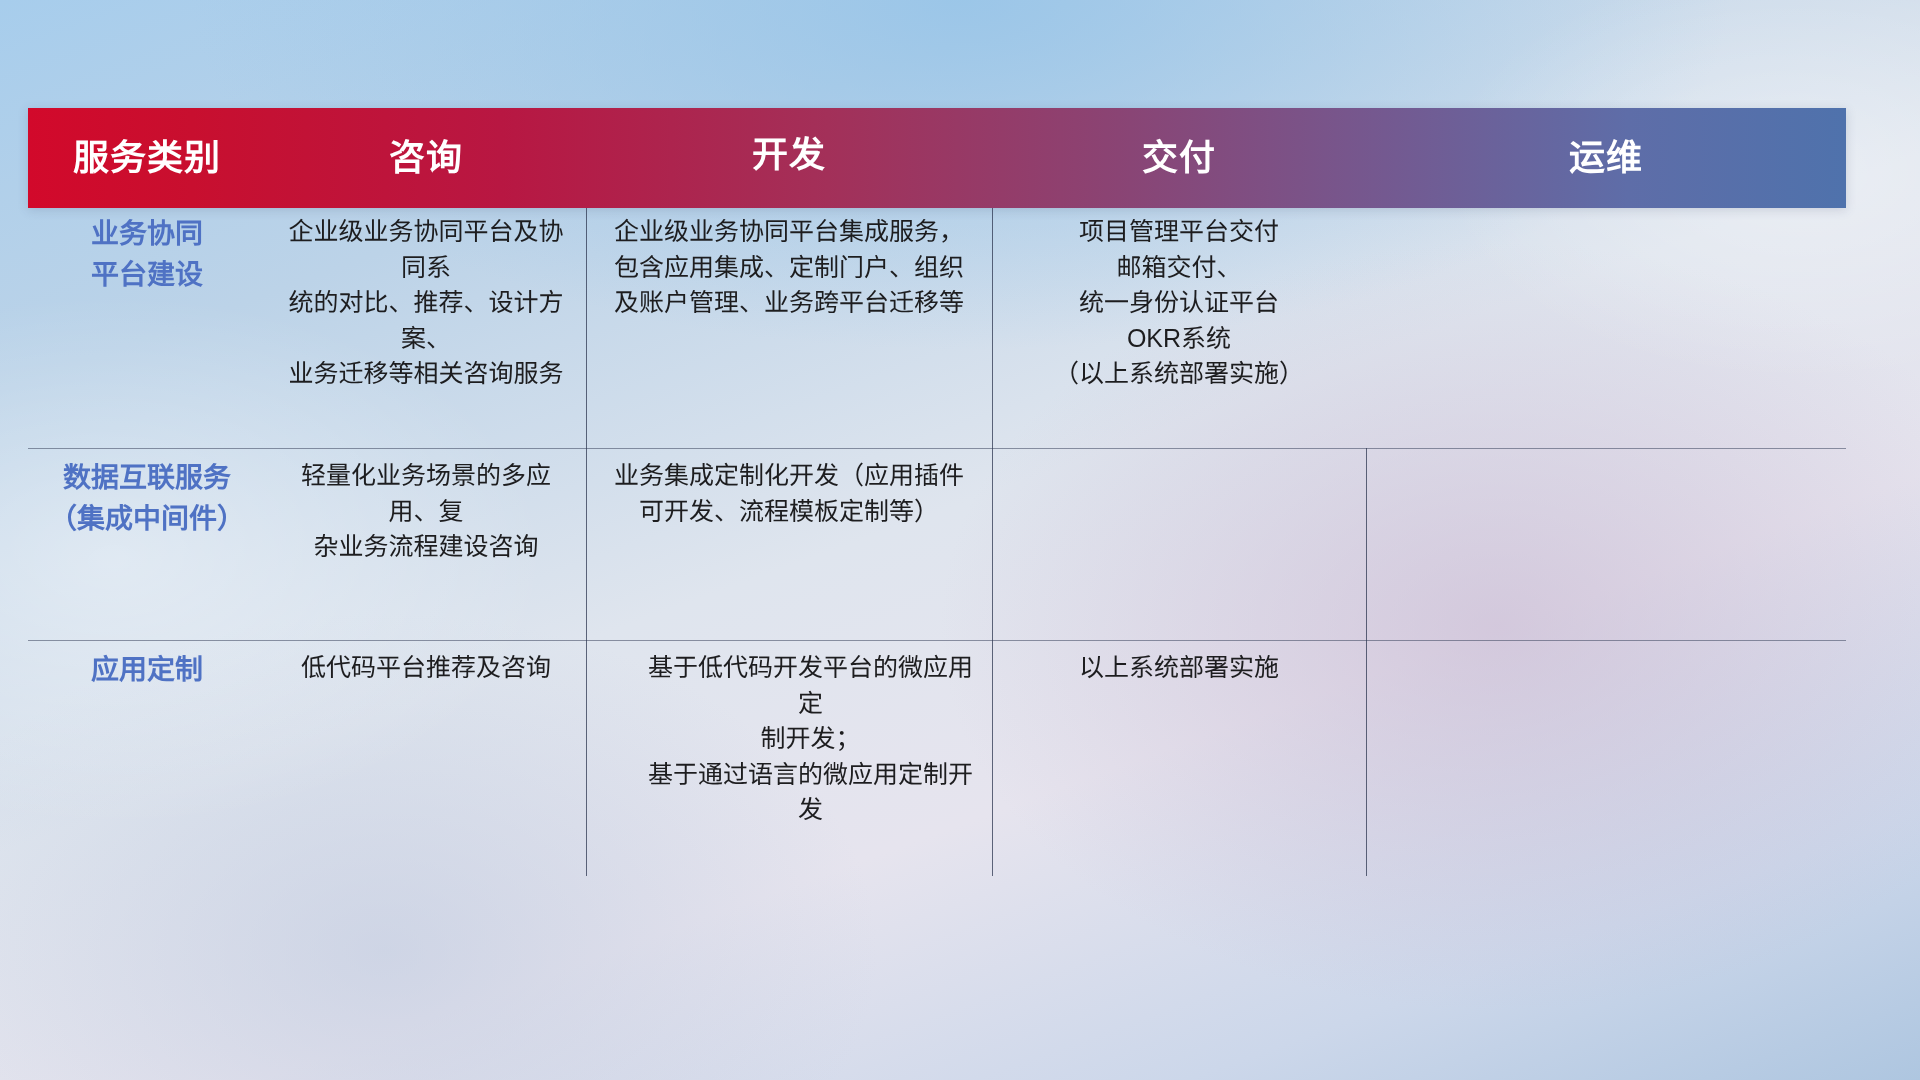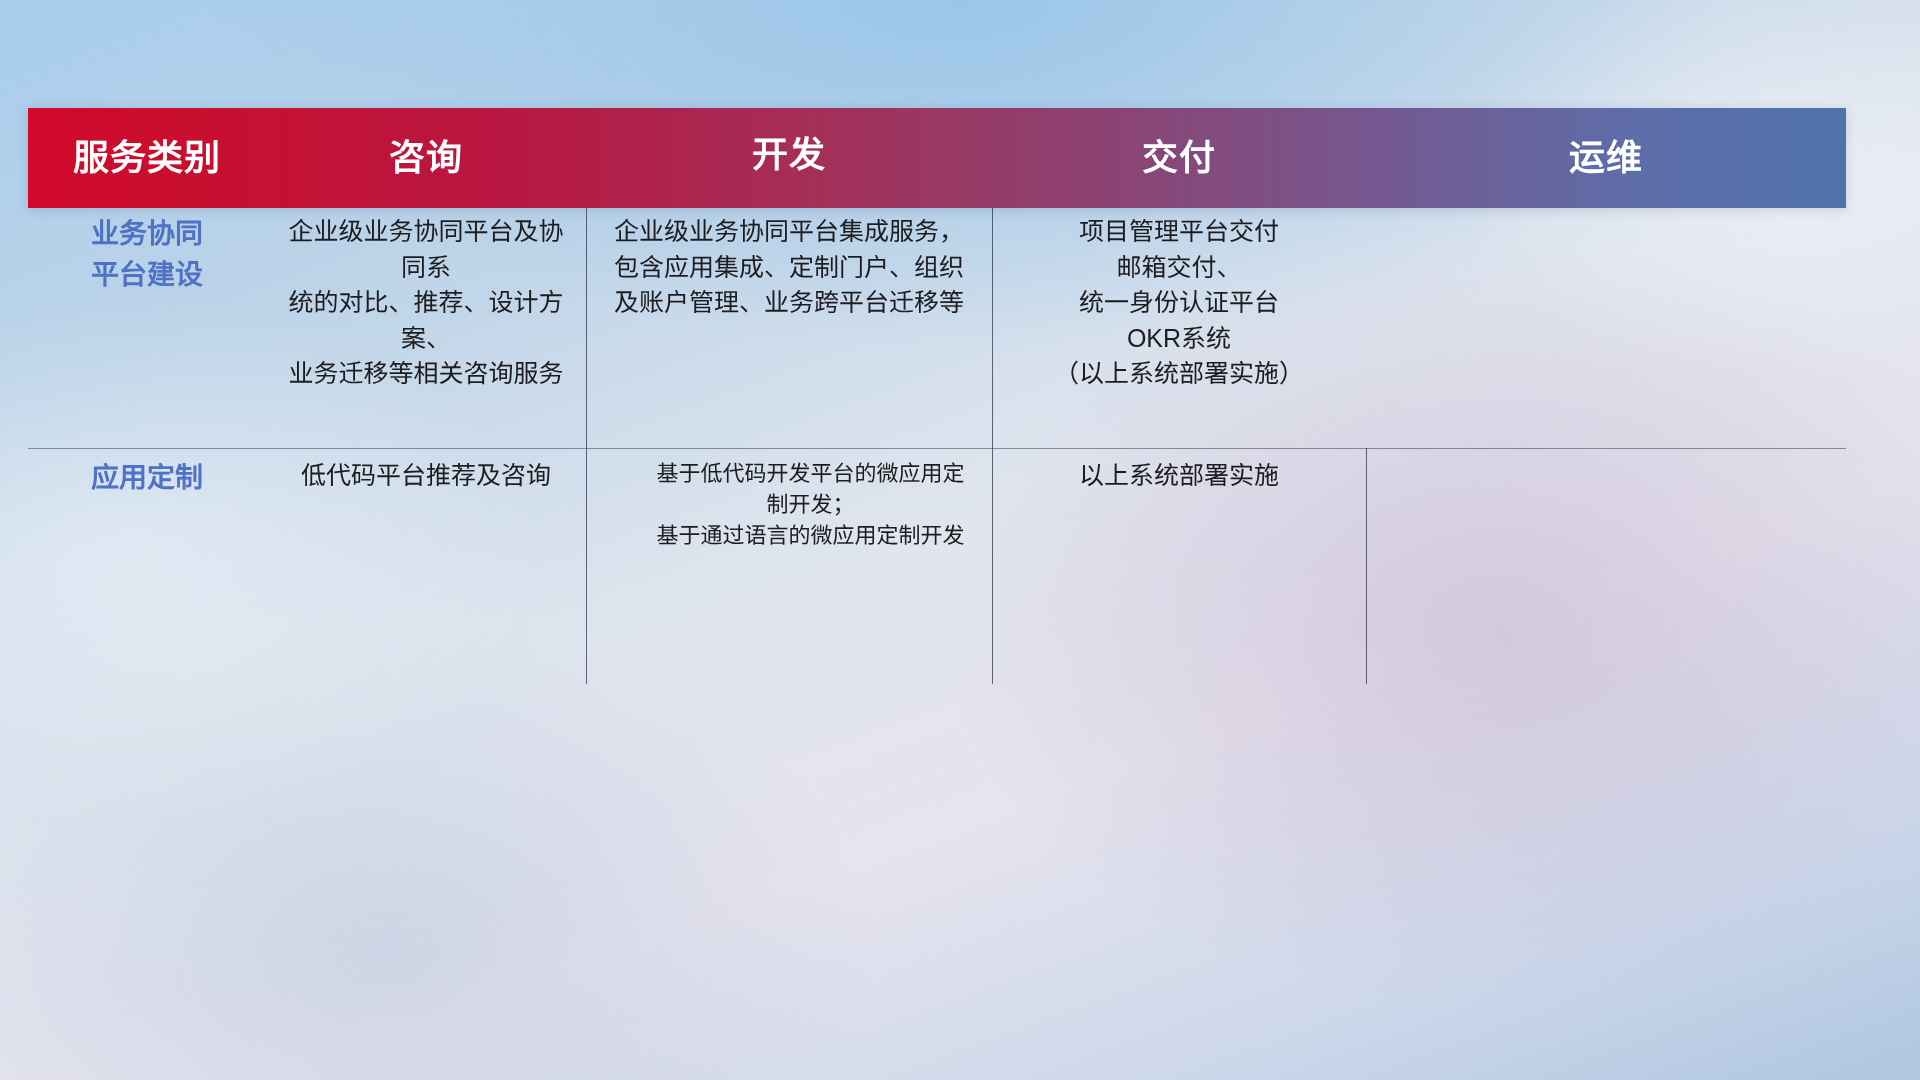--- a/index.html
+++ b/index.html
@@ -128,21 +128,21 @@
 
   .body-text {
     color: #1d1d1f;
     font-size: 25px;
     line-height: 1.42;
     white-space: pre-line;
     font-weight: 400;
   }
 
   .body-text.small {
-    font-size: 22px;
+    font-size: 25px;
     margin-left: 43px;
   }
 
   
   .c1 { width: 238px; }
   .c2 { width: 320px; }
   .c3 { width: 406px; }
   .c4 { width: 374px; }
   .c5 { width: 480px; }
 
@@ -191,20 +191,40 @@
       </div>
       <div class="tcell c4 rule">
         <span class="body-text">项目管理平台交付
 邮箱交付、
 统一身份认证平台
 OKR系统
 （以上系统部署实施）</span>
       </div>
     </div>
 
+    <div class="trow r2">
+      <div class="tcell c1">
+        <span class="cat">数据互联服务
+（集成中间件）</span>
+      </div>
+      <div class="tcell c2">
+        <span class="body-text">轻量化业务场景的多应用、复
+杂业务流程建设咨询</span>
+      </div>
+      <div class="tcell c3 rule">
+        <span class="body-text">业务集成定制化开发（应用插件
+可开发、流程模板定制等）</span>
+      </div>
+      <div class="tcell c4 rule">
+        <span class="body-text"></span>
+      </div>
+      <div class="tcell c5 rule">
+        <span class="body-text"></span>
+      </div>
+    </div>
 
     <div class="trow r3">
       <div class="tcell c1">
         <span class="cat">应用定制</span>
       </div>
       <div class="tcell c2">
         <span class="body-text">低代码平台推荐及咨询</span>
       </div>
       <div class="tcell c3 rule">
         <span class="body-text small">基于低代码开发平台的微应用定

